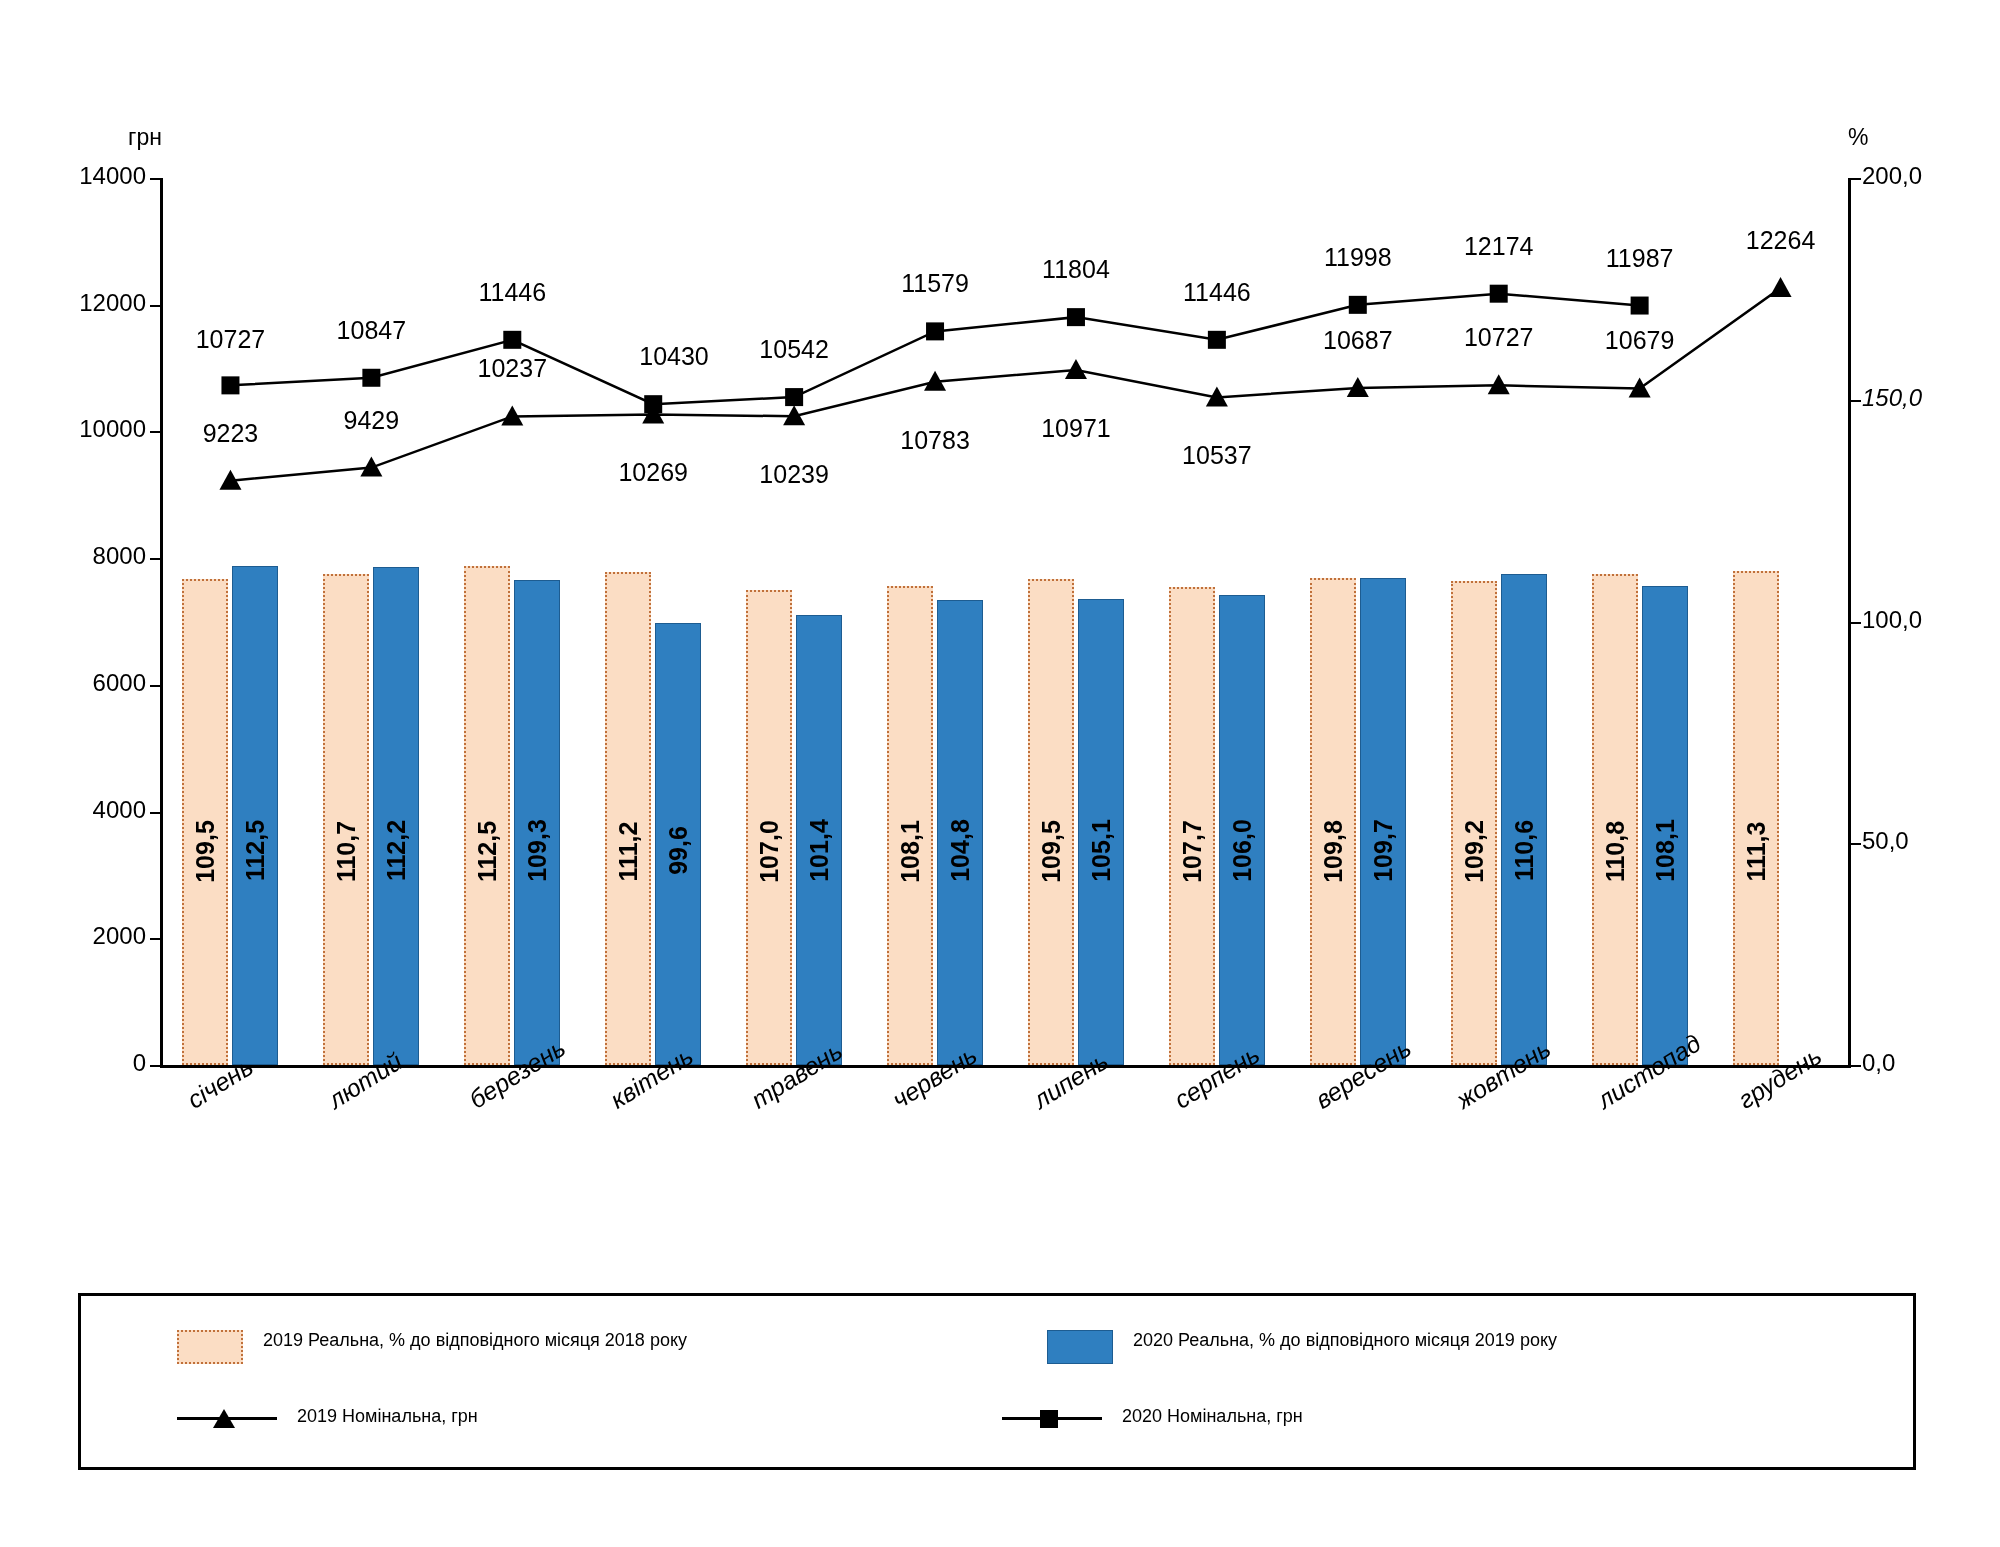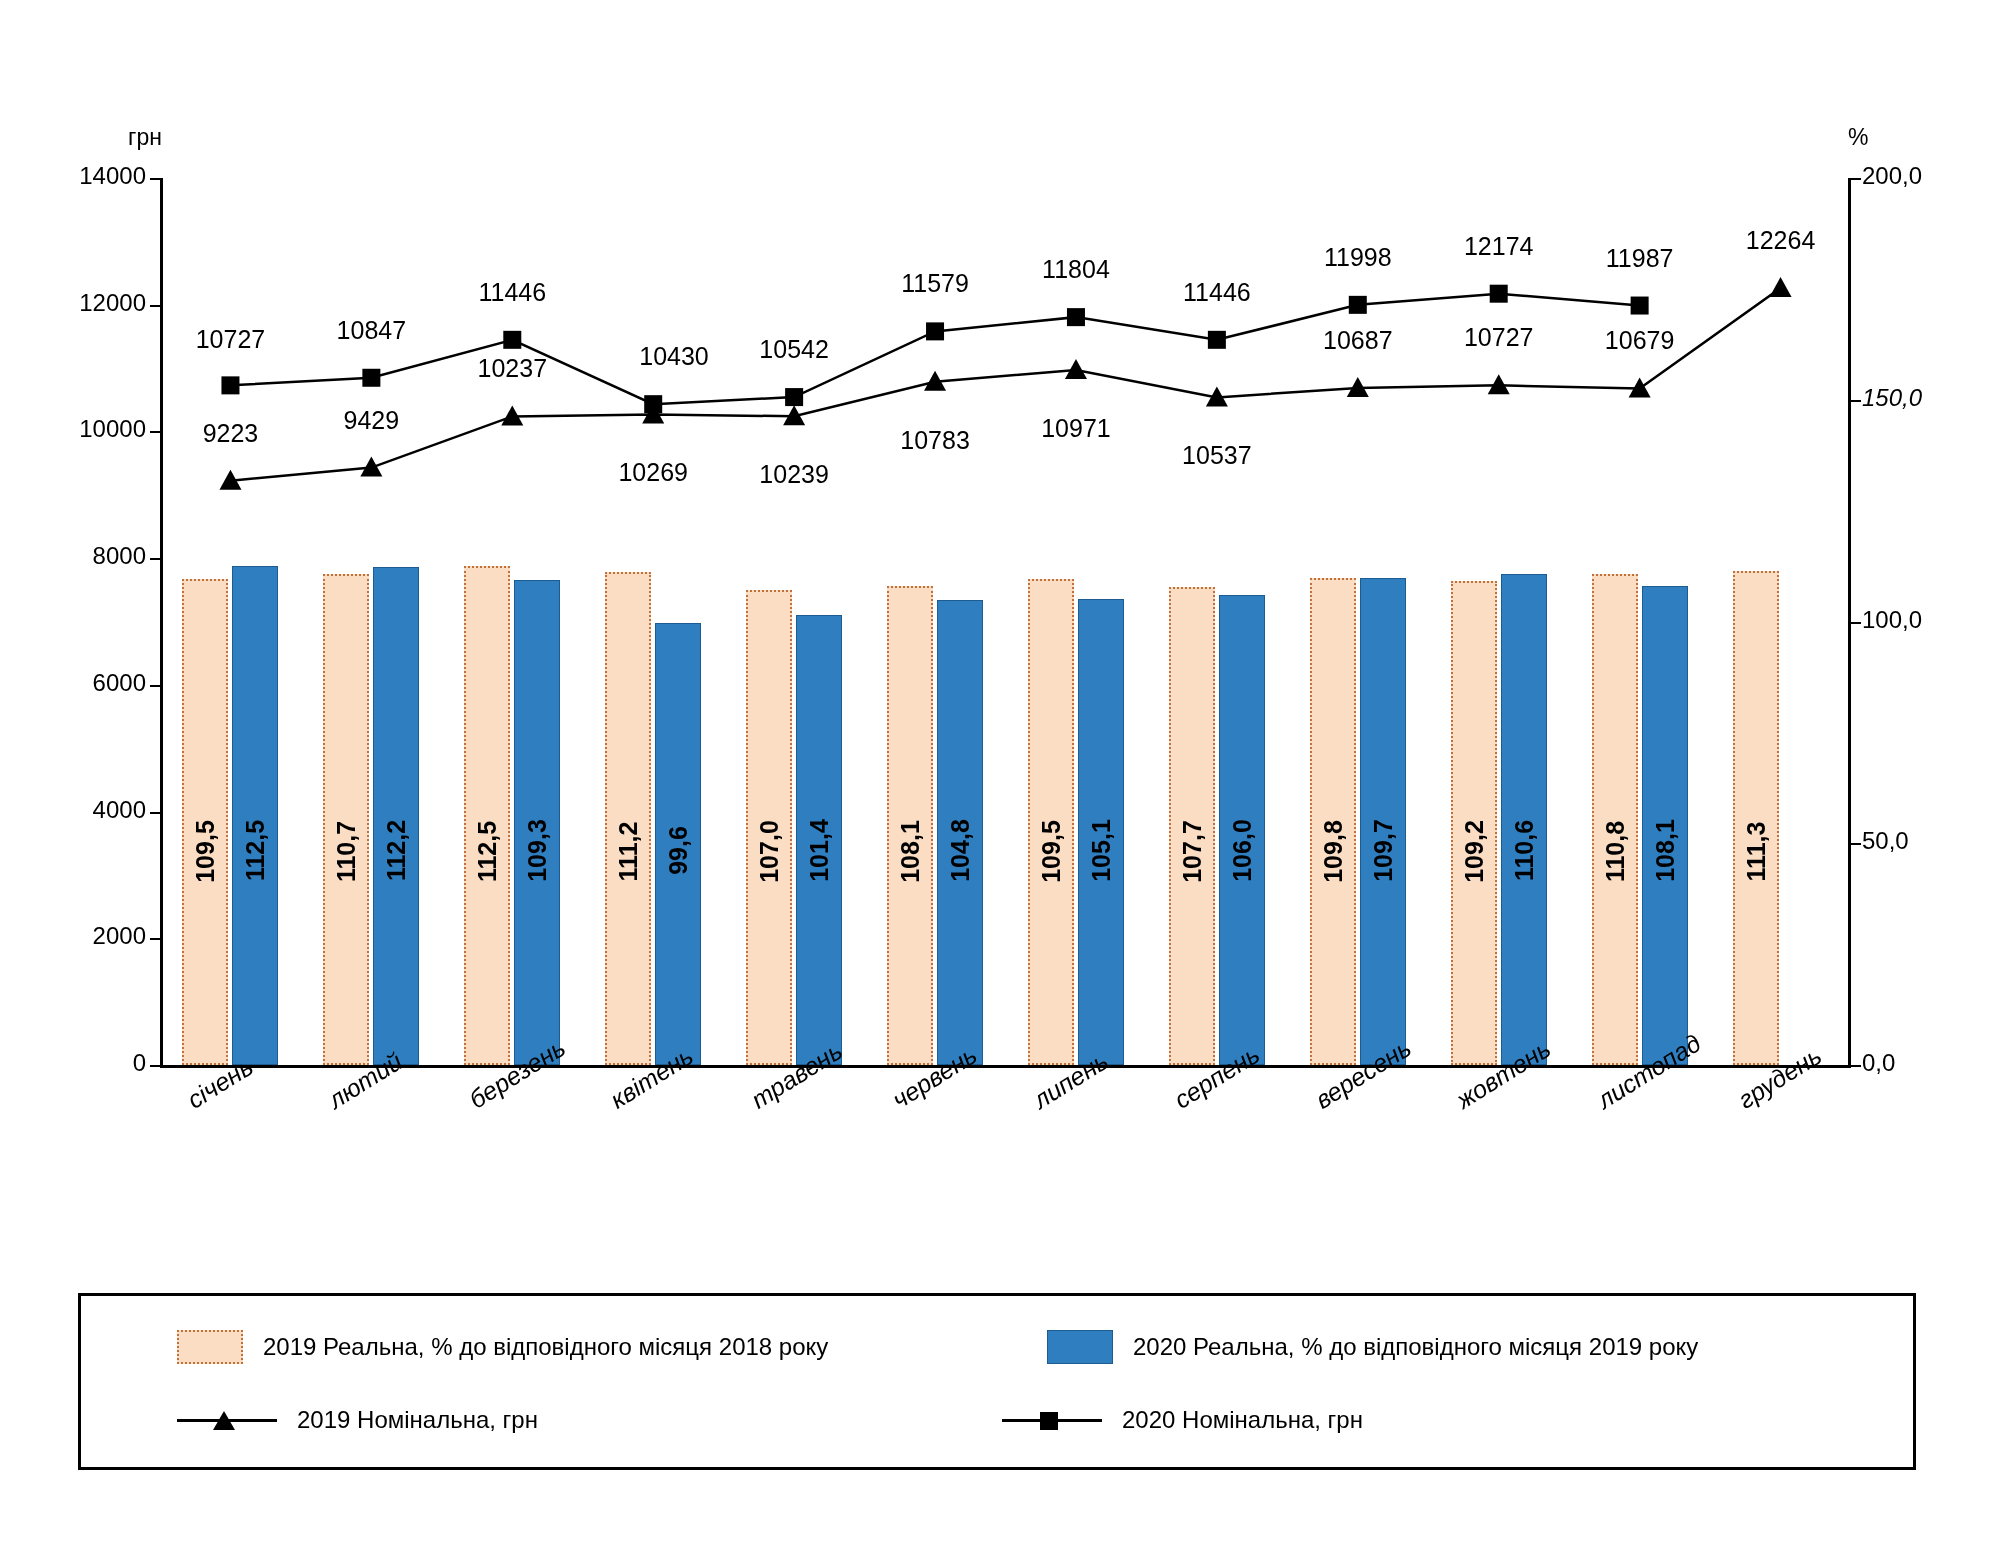--- a/index.html
+++ b/index.html
@@ -134,22 +134,22 @@
     left: 78px;
     top: 1293px;
     width: 1838px;
     height: 177px;
     border: 3px solid #000;
     box-sizing: border-box;
   }
   .legend-item {
     position: absolute;
     display: flex;
-    align-items: center;
-    font-size: 24px;
+    align-items: flex-start;
+    font-size: 18px;
     white-space: nowrap;
   }
   .swatch-bar {
     width: 66px;
     height: 34px;
     margin-right: 20px;
     box-sizing: border-box;
   }
   .swatch-bar.s2019 { background: #fbddc4; border: 2px dotted #c0703a; }
   .swatch-bar.s2020 { background: #2f7fc0; border: 1px solid #1d5c91; }

